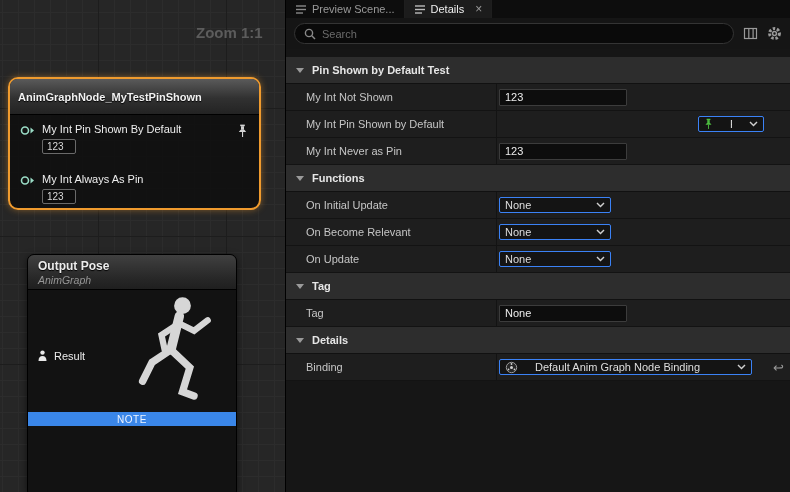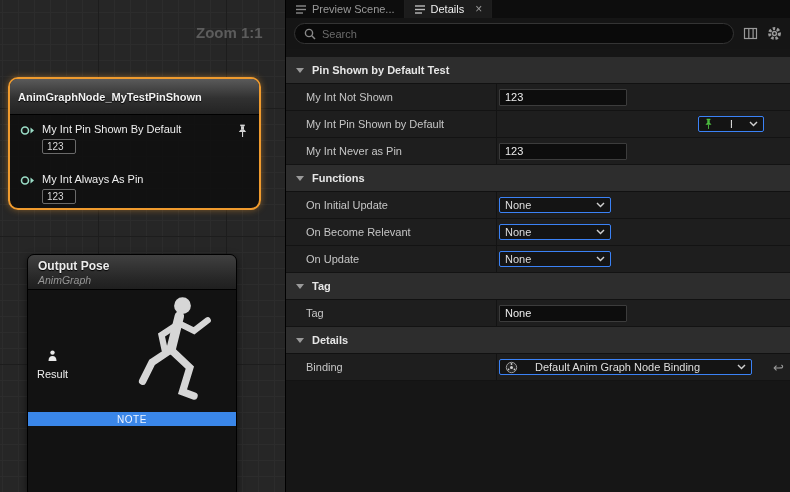--- a/index.html
+++ b/index.html
@@ -51,21 +51,21 @@
   .node-output {
     position:absolute; left:27px; top:254px; width:210px; height:244px;
     background:#121212; border:1px solid #000; border-radius:7px;
     box-shadow:0 2px 7px rgba(0,0,0,0.55); overflow:hidden;
   }
   .out-hdr { padding:4px 10px 3px; background:linear-gradient(180deg,#404040,#272727 70%,#1f1f1f); border-bottom:1px solid #000; }
   .out-title { font-size:12px; font-weight:bold; color:#ececec; text-shadow:0 1px 1px #000; }
   .out-sub { font-size:10.5px; font-style:italic; color:#969696; margin-top:1px; }
   .out-body { position:relative; height:136px; }
   .mannequin { position:absolute; right:8px; top:2px; }
-  .result-row { position:absolute; left:9px; top:60px; display:flex; align-items:center; gap:6px; font-size:11px; color:#ececec;flex-direction:column; }
+  .result-row { position:absolute; left:9px; top:60px; display:flex; align-items:center; gap:6px; font-size:11px; color:#ececec; }
   .note-bar {
     position:absolute; left:0; right:0; bottom:0; height:14px; background:#3a86e8;
     color:#eef4ff; font-size:10px; display:flex; align-items:center; justify-content:center;
     letter-spacing:0.5px;
   }
 
   
   .details { position:relative; flex:1; height:492px; background:#161616; border-left:1px solid #000; }
 
   .tabbar { display:flex; height:18px; background:#0d0d0d; align-items:stretch; }

